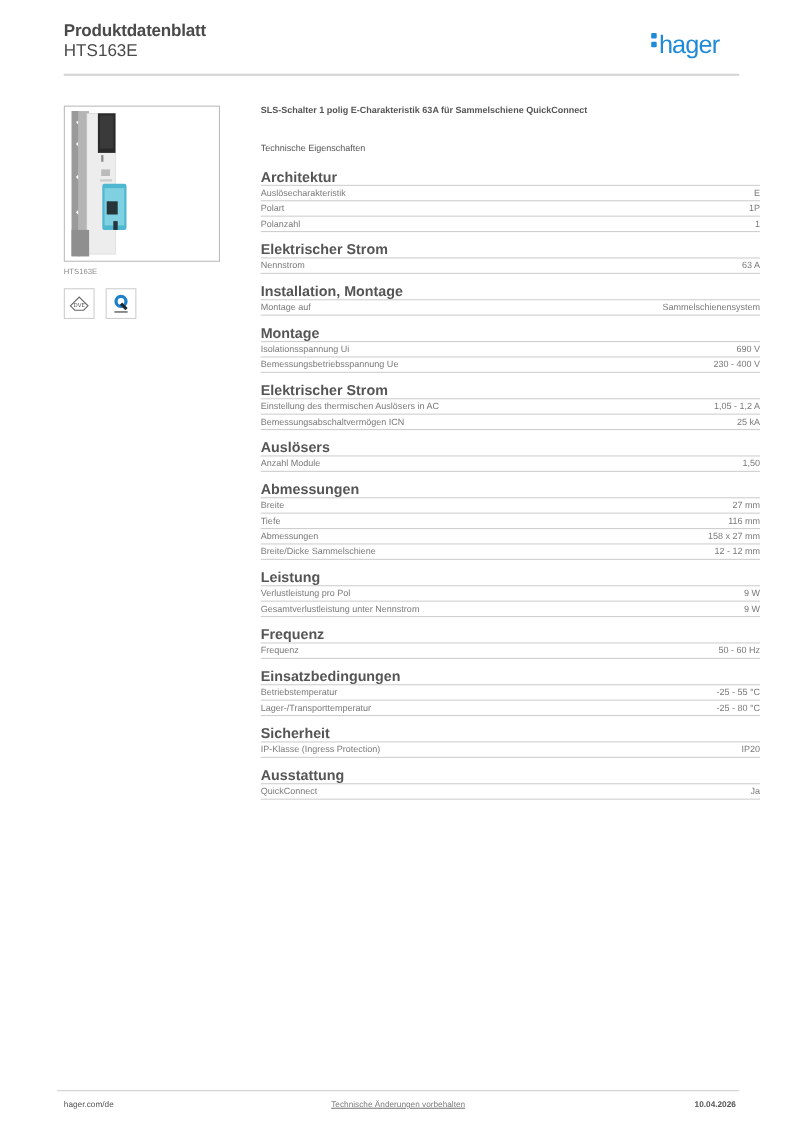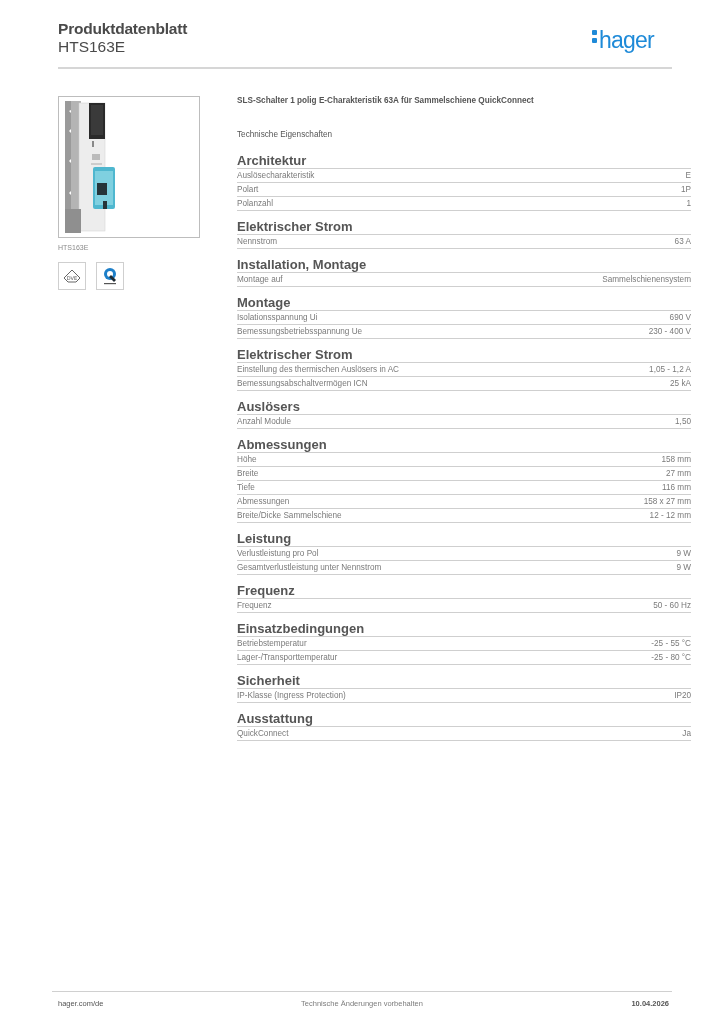--- a/index.html
+++ b/index.html
@@ -21,21 +21,21 @@
   .product-desc { font-size: 8.2px; font-weight: bold; color: #555; line-height: 12px; height: 12px; }
   .tech-title { font-size: 8.2px; font-weight: normal; color: #555; margin-top: 22px; line-height: 12px; height: 12px; margin-bottom: 14px; }
   .section { margin-bottom: 10px; }
   .section-title { font-size: 13px; font-weight: bold; color: #555; height: 12px; line-height: 12px; border-bottom: 1.5px solid #cfcfcf; padding-bottom: 1px; }
   .row { display: flex; justify-content: space-between; font-size: 8.2px; color: #7a7a7a; height: 13px; line-height: 13px; border-bottom: 1.5px solid #cfcfcf; }
   .row .val { text-align: right; color: #7a7a7a; }
 
   .foot-rule { position: absolute; left: 52px; top: 991px; width: 620px; height: 1px; background: #d0d0d0; }
   .footer { position: absolute; top: 999px; font-size: 7.5px; line-height: 10px; }
   .foot-left { left: 58px; font-weight: normal; color: #555; }
-  .foot-center { left: 0; width: 724px; text-align: center; color: #7d7d7d; }
+  .foot-center { left: 0; width: 724px; text-align: center; color: #7d7d7d; text-decoration: underline; }
   .foot-right { right: 55px; font-weight: bold; color: #555; }
 </style>
 </head>
 <body>
 
 <div class="header">
   <div class="title">Produktdatenblatt</div>
   <div class="subtitle">HTS163E</div>
 </div>
 
@@ -141,24 +141,20 @@
       <div class="section">
         <div class="section-title">Auslösers</div>
         <div class="row">
           <span class="lbl">Anzahl Module</span>
           <span class="val">1,50</span>
         </div>
       </div>
       <div class="section">
         <div class="section-title">Abmessungen</div>
         <div class="row">
-          <span class="lbl">Höhe</span>
-          <span class="val">158 mm</span>
-        </div>
-        <div class="row">
           <span class="lbl">Breite</span>
           <span class="val">27 mm</span>
         </div>
         <div class="row">
           <span class="lbl">Tiefe</span>
           <span class="val">116 mm</span>
         </div>
         <div class="row">
           <span class="lbl">Abmessungen</span>
           <span class="val">158 x 27 mm</span>

